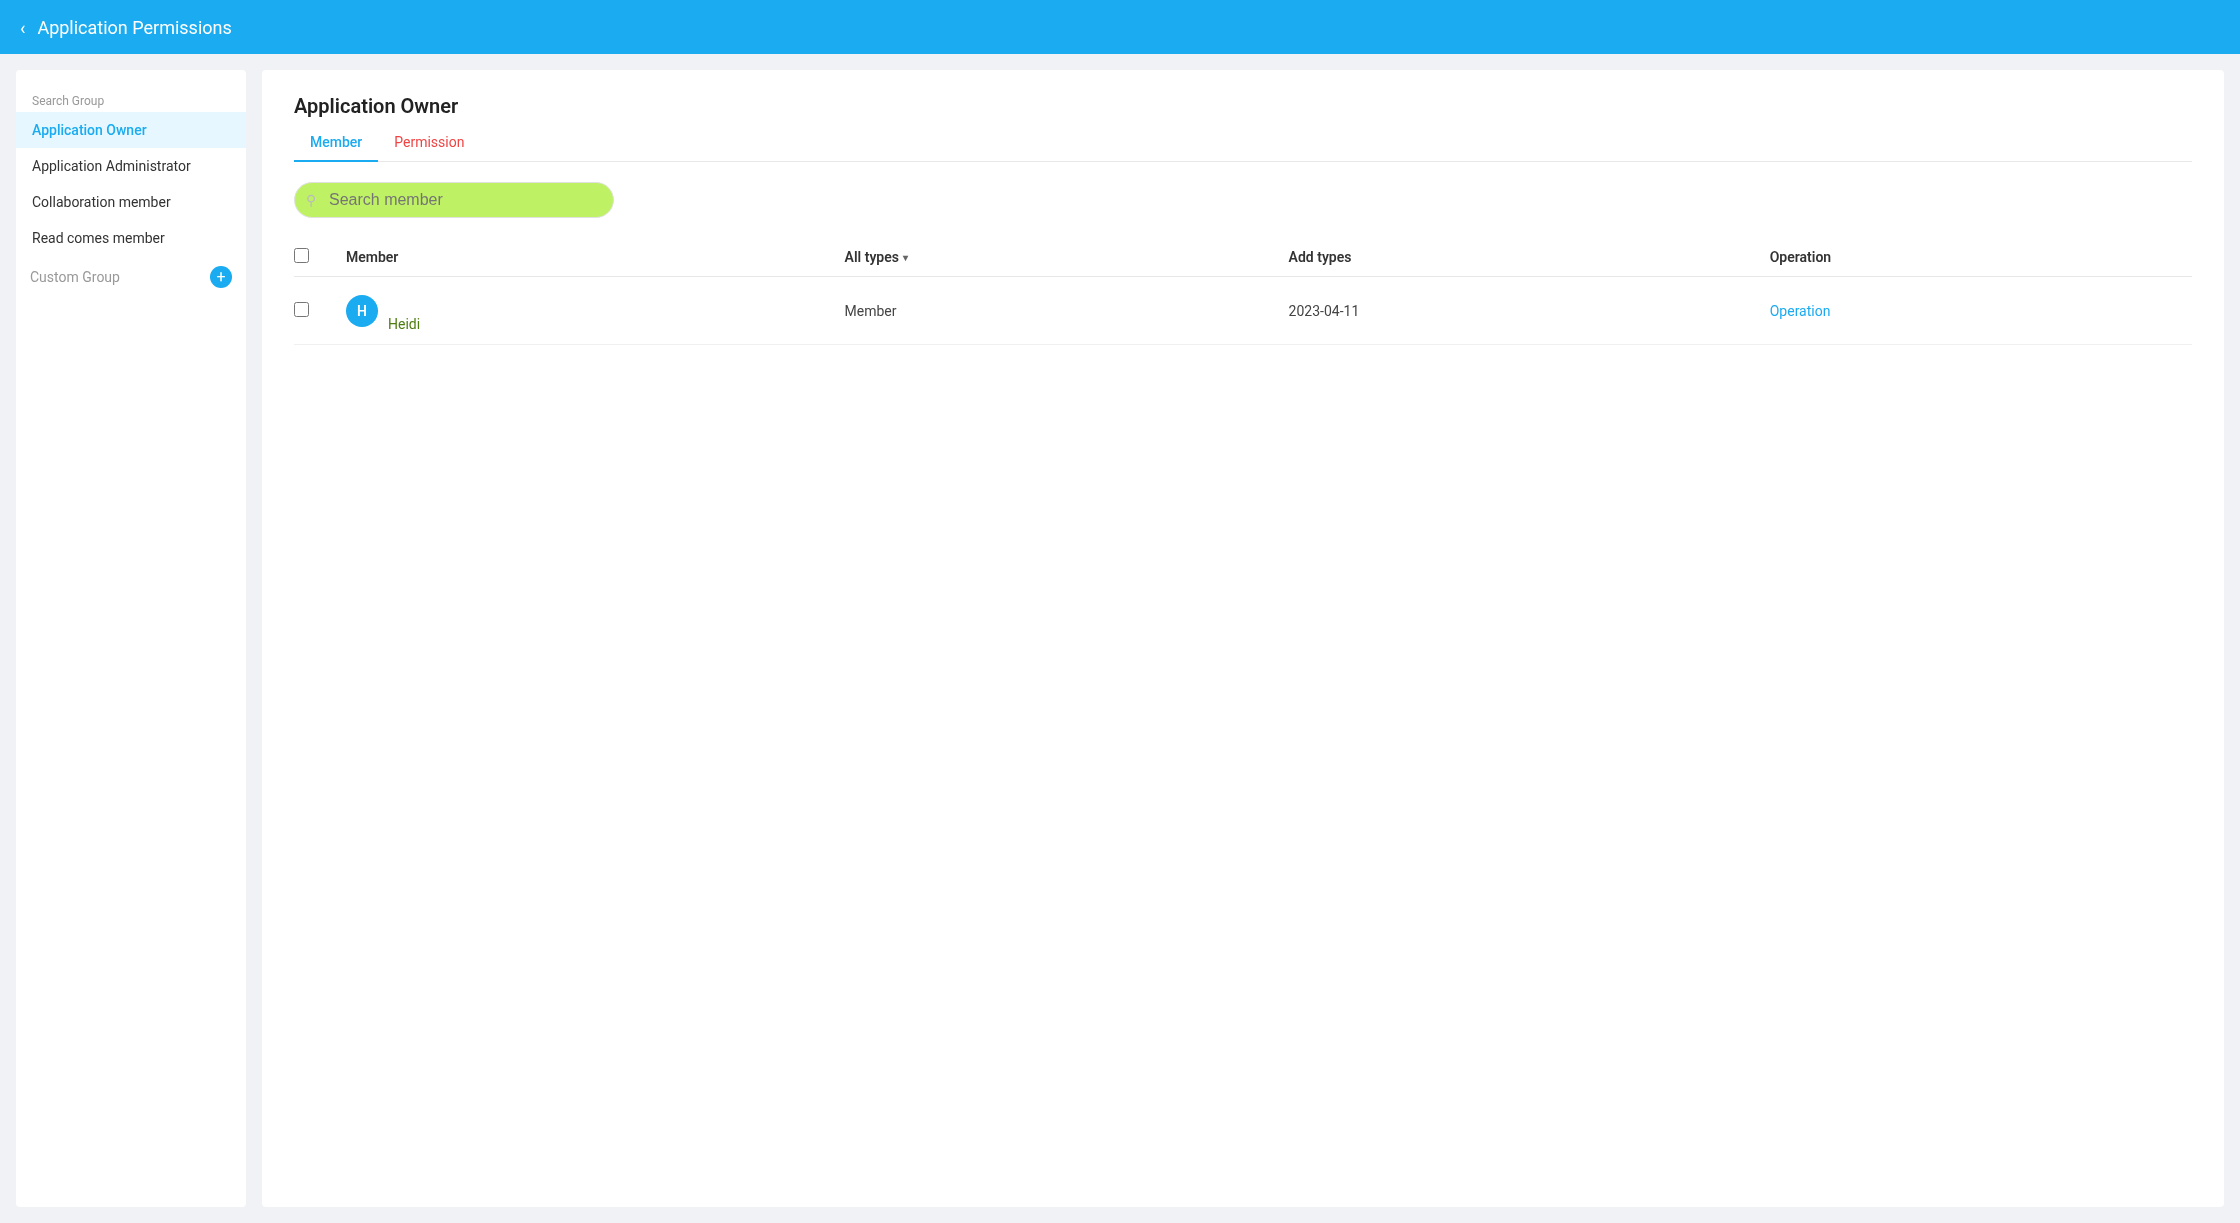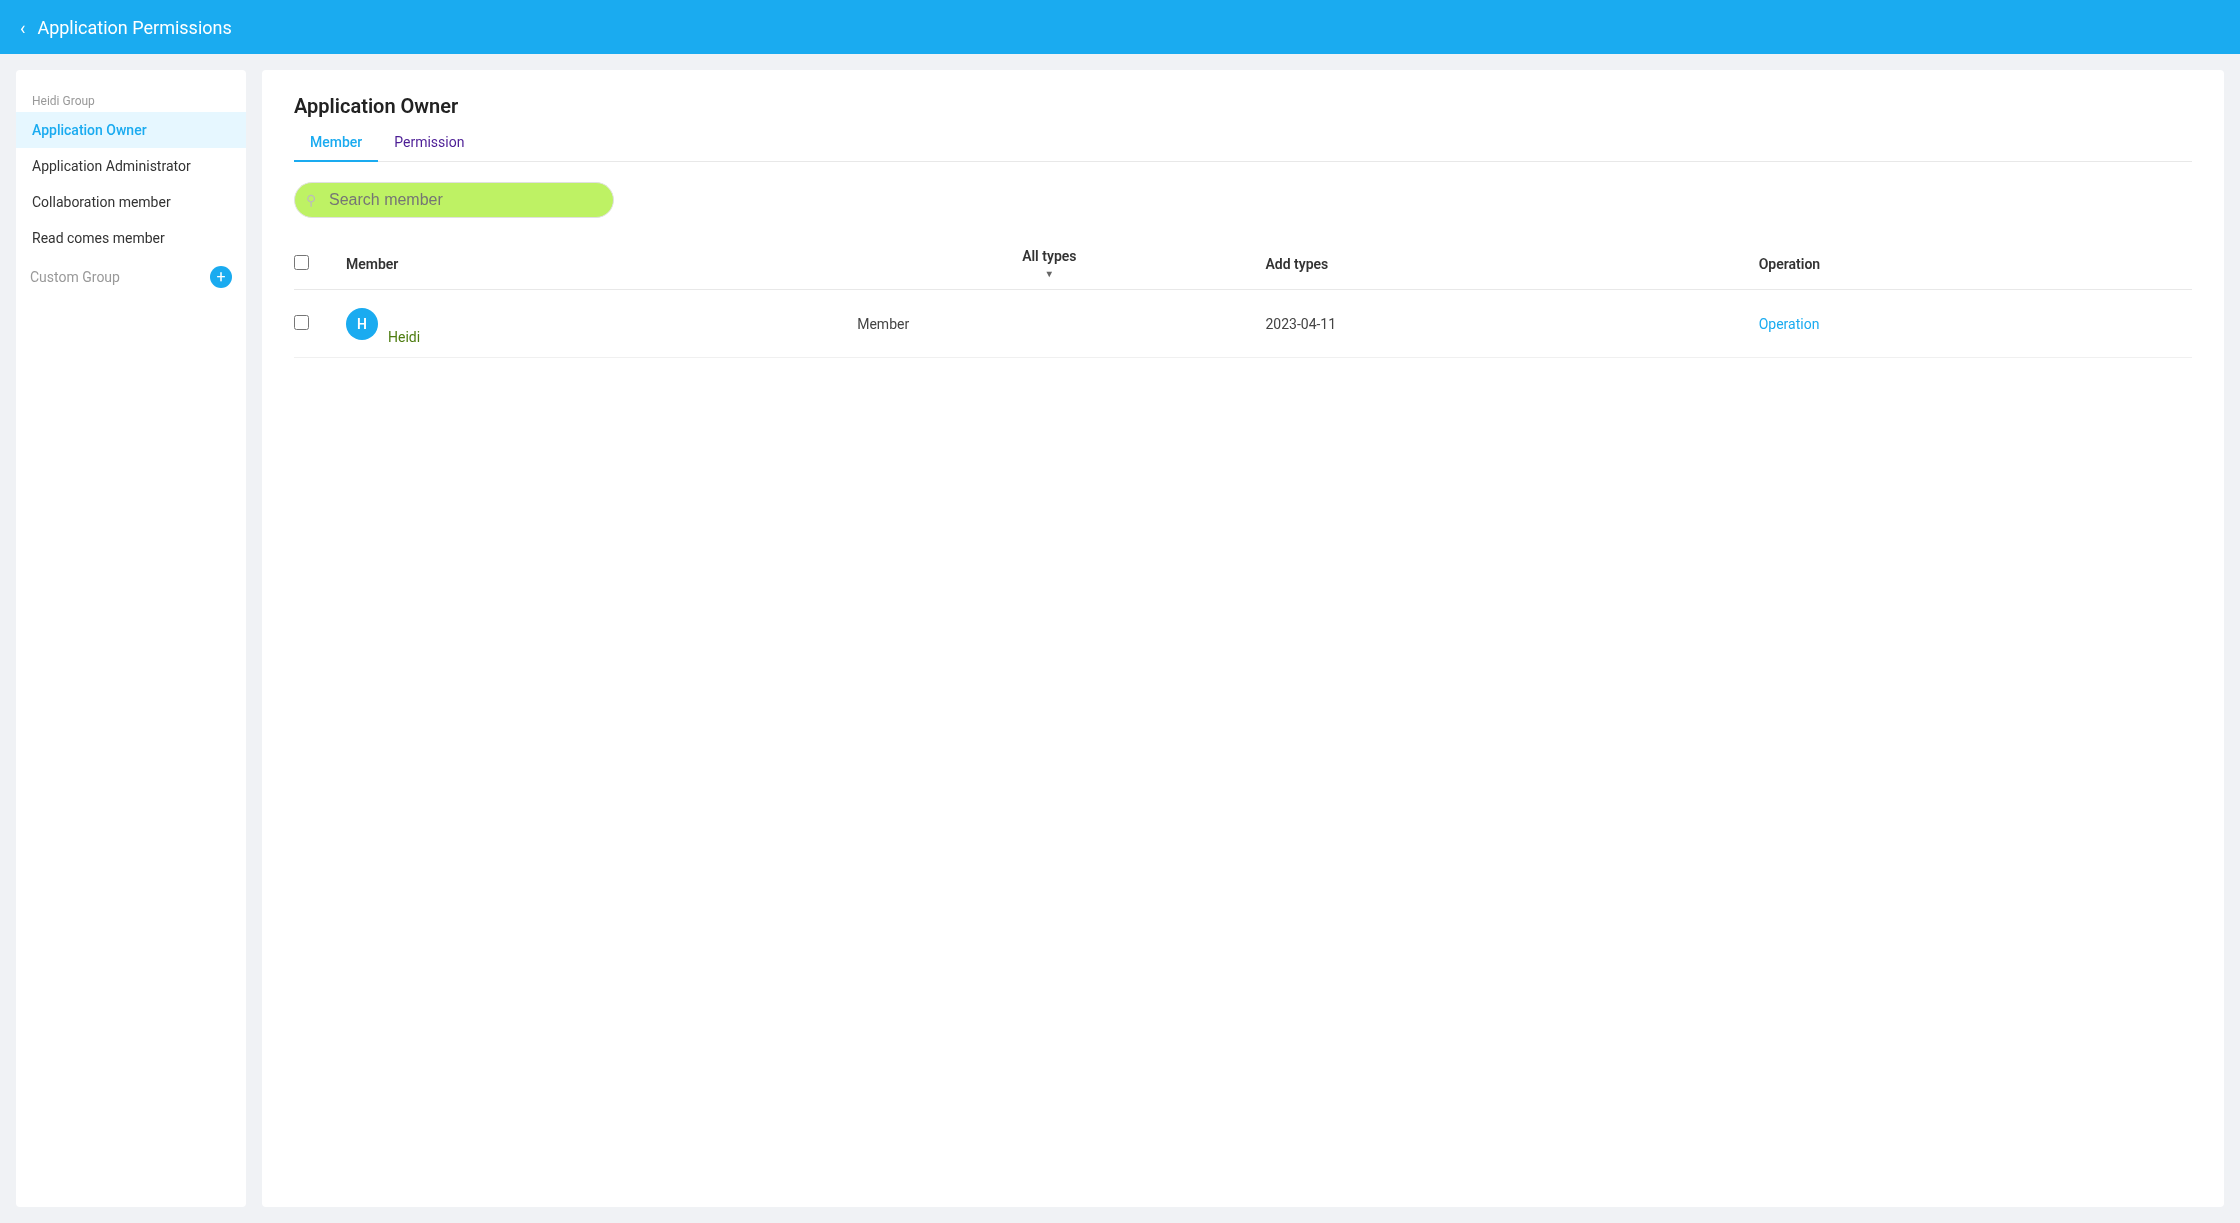--- a/index.html
+++ b/index.html
@@ -132,21 +132,21 @@
     
     .tabs {
       display: flex;
       border-bottom: 1px solid #e8e8e8;
       margin-bottom: 20px;
     }
 
     .tab {
       padding: 10px 16px;
       font-size: 14px;
-      color: #4c1d95;
+      color: #ef4444;
       cursor: pointer;
       border-bottom: 2px solid transparent;
       margin-bottom: -1px;
     }
 
     .tab.active {
       color: #1aabf0;
       border-bottom-color: #1aabf0;
       font-weight: 500;
     }
@@ -247,21 +247,20 @@
     }
 
     .type-dropdown {
       display: flex;
       align-items: center;
       gap: 4px;
       cursor: pointer;
       font-size: 14px;
       font-weight: 600;
       color: #333;
-      flex-direction: column;
     }
 
     .type-dropdown .chevron {
       font-size: 10px;
       color: #666;
     }
 
     .operation-link {
       color: #1aabf0;
       cursor: pointer;
@@ -280,21 +279,21 @@
 <body>
 
 <div class="header">
   <span class="header-back-icon">‹</span>
   <span class="header-title">Application Permissions</span>
 </div>
 
 <div class="main-layout">
 
   <div class="sidebar">
-    <div class="sidebar-section-label">Heidi Group</div>
+    <div class="sidebar-section-label">Search Group</div>
 
     <div class="sidebar-item active">
       <span>Application Owner</span>
     </div>
     <div class="sidebar-item">
       <span>Application Administrator</span>
     </div>
     <div class="sidebar-item">
       <span>Collaboration member</span>
     </div>

